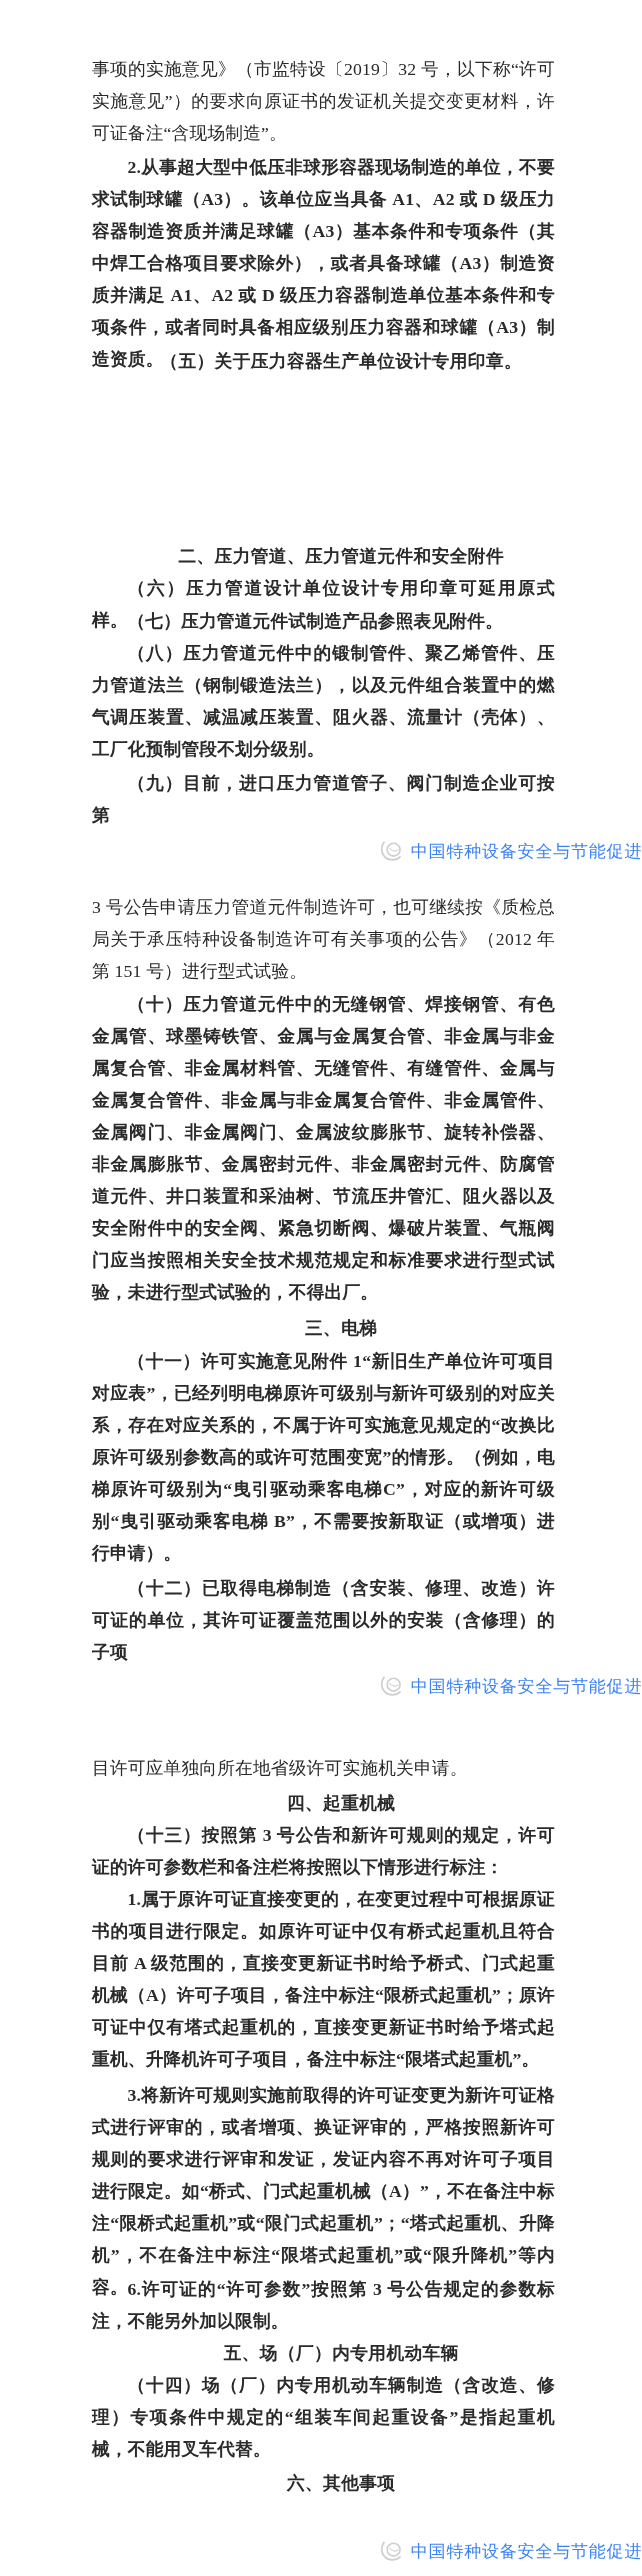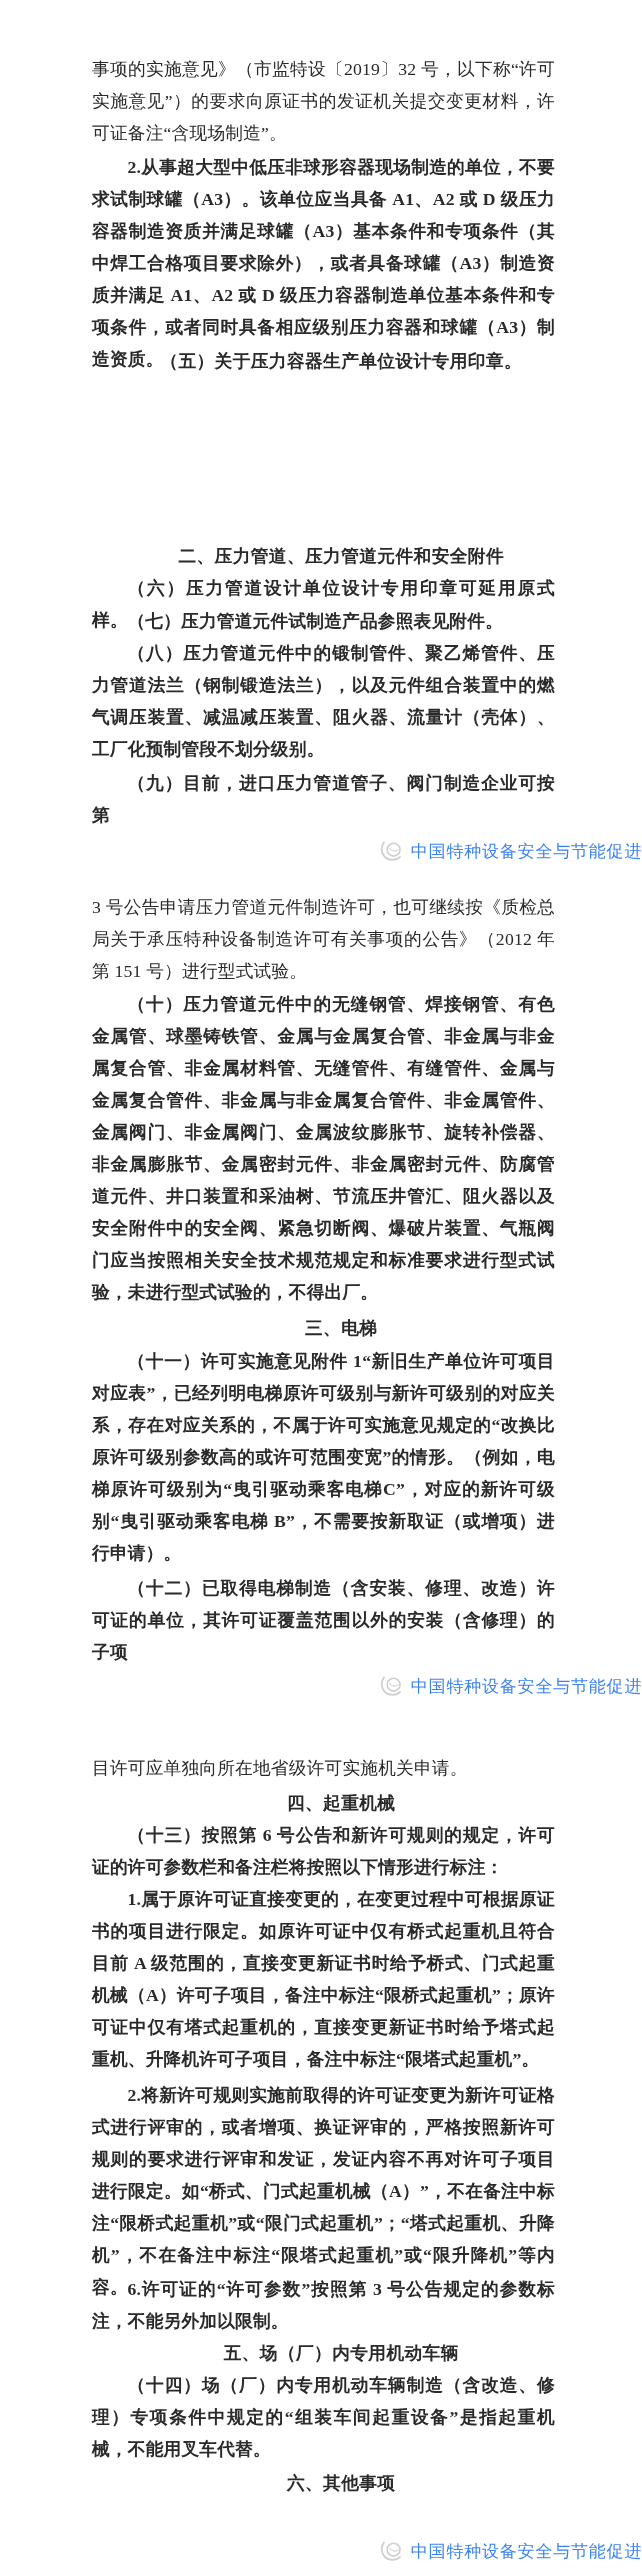--- a/index.html
+++ b/index.html
@@ -79,23 +79,23 @@
     <svg width="26" height="22.5" viewBox="0 0 32 28">
       <path d="M6 3 C2 8 2 16 7 21 C12 26 21 26 26 21" fill="none" stroke="#cfcfcf" stroke-width="2.2" stroke-linecap="round"></path>
       <circle cx="18" cy="12" r="8" fill="none" stroke="#cfcfcf" stroke-width="2"></circle>
       <path d="M13 10 C15 14 21 15 24 12" fill="none" stroke="#d6d6d6" stroke-width="1.6"></path>
     </svg>
     <span>中国特种设备安全与节能促进会</span>
   </div>
 
   <p class="par" style="top:1748px">目许可应单独向所在地省级许可实施机关申请。</p>
   <p class="par indent heading" style="top:1783px">四、起重机械</p>
-  <p class="par indent" style="top:1815px">（十三）按照第 6 号公告和新许可规则的规定，许可证的许可参数栏和备注栏将按照以下情形进行标注：</p>
+  <p class="par indent" style="top:1815px">（十三）按照第 3 号公告和新许可规则的规定，许可证的许可参数栏和备注栏将按照以下情形进行标注：</p>
   <p class="par indent" style="top:1879px">1.属于原许可证直接变更的，在变更过程中可根据原证书的项目进行限定。如原许可证中仅有桥式起重机且符合目前 A 级范围的，直接变更新证书时给予桥式、门式起重机械（A）许可子项目，备注中标注“限桥式起重机”；原许可证中仅有塔式起重机的，直接变更新证书时给予塔式起重机、升降机许可子项目，备注中标注“限塔式起重机”。</p>
-  <p class="par indent" style="top:2075px">2.将新许可规则实施前取得的许可证变更为新许可证格式进行评审的，或者增项、换证评审的，严格按照新许可规则的要求进行评审和发证，发证内容不再对许可子项目进行限定。如“桥式、门式起重机械（A）”，不在备注中标注“限桥式起重机”或“限门式起重机”；“塔式起重机、升降机”，不在备注中标注“限塔式起重机”或“限升降机”等内容。</p>
+  <p class="par indent" style="top:2075px">3.将新许可规则实施前取得的许可证变更为新许可证格式进行评审的，或者增项、换证评审的，严格按照新许可规则的要求进行评审和发证，发证内容不再对许可子项目进行限定。如“桥式、门式起重机械（A）”，不在备注中标注“限桥式起重机”或“限门式起重机”；“塔式起重机、升降机”，不在备注中标注“限塔式起重机”或“限升降机”等内容。</p>
   <p class="par indent" style="top:2269px">6.许可证的“许可参数”按照第 3 号公告规定的参数标注，不能另外加以限制。</p>
   <p class="par indent heading" style="top:2333px">五、场（厂）内专用机动车辆</p>
   <p class="par indent heading" style="top:2463px">六、其他事项</p>
   <p class="par indent" style="top:2365px">（十四）场（厂）内专用机动车辆制造（含改造、修理）专项条件中规定的“组装车间起重设备”是指起重机械，不能用叉车代替。</p>
 
   <div class="wm" style="top:2536px">
     <svg width="26" height="22.5" viewBox="0 0 32 28">
       <path d="M6 3 C2 8 2 16 7 21 C12 26 21 26 26 21" fill="none" stroke="#cfcfcf" stroke-width="2.2" stroke-linecap="round"></path>
       <circle cx="18" cy="12" r="8" fill="none" stroke="#cfcfcf" stroke-width="2"></circle>
       <path d="M13 10 C15 14 21 15 24 12" fill="none" stroke="#d6d6d6" stroke-width="1.6"></path>

